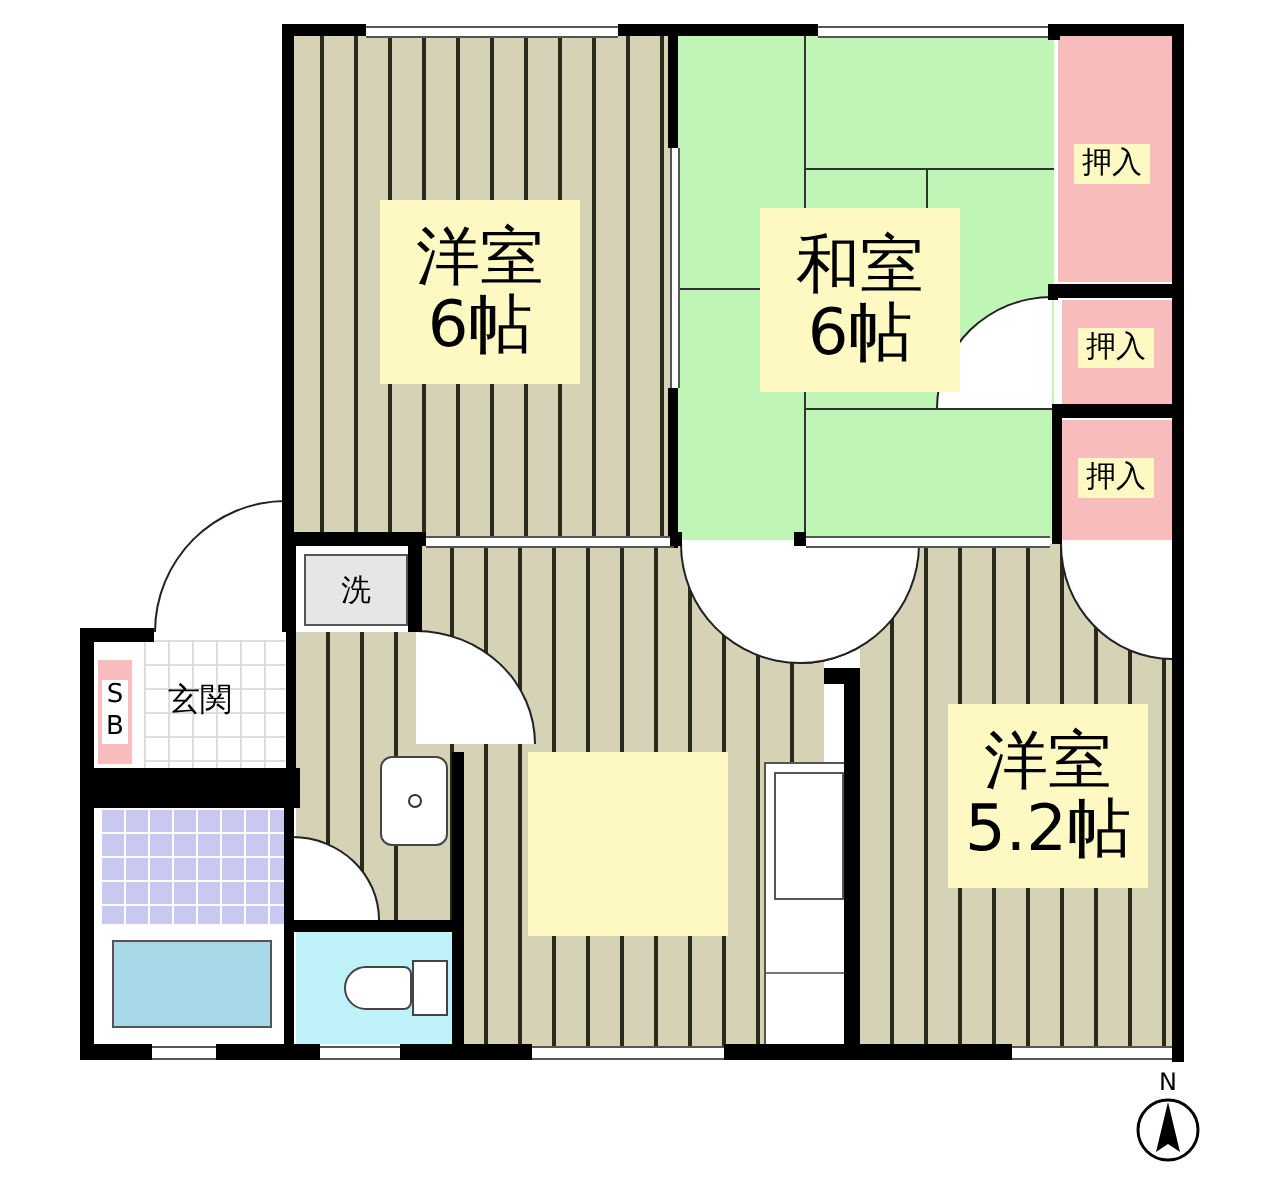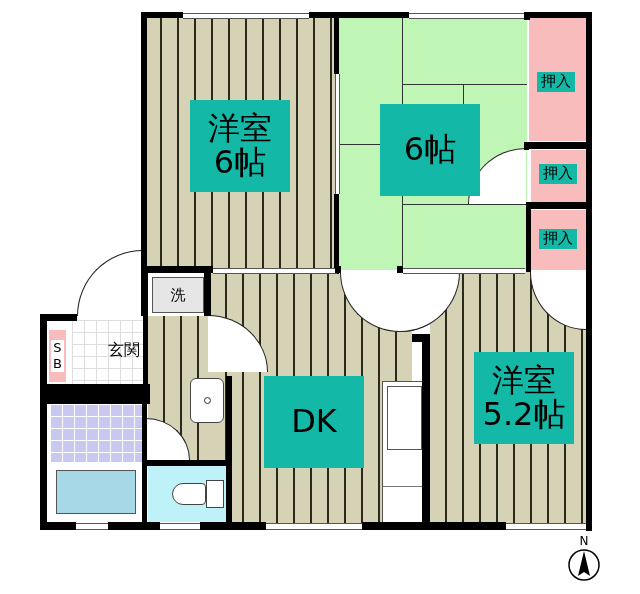--- a/index.html
+++ b/index.html
@@ -2,21 +2,21 @@
 <html><head>
 <meta charset="utf-8">
 <style>
   html,body{margin:0;padding:0;background:#ffffff;}
   body{width:640px;height:594px;position:relative;overflow:hidden;font-family:"DejaVu Sans",sans-serif;}
   .abs{position:absolute;box-sizing:border-box;}
   .wood{background-color:#d6d2b6;background-image:repeating-linear-gradient(90deg,#d6d2b6 0px,#d6d2b6 15px,#2a2a1a 15px,#2a2a1a 17px);}
   .tatami{background:#bff5b5;}
   .closet{background:#f8bcbc;}
   .wall{background:#000;}
-  .label{position:absolute;background:#14b8a6;color:#000;text-align:center;display:flex;align-items:center;justify-content:center;line-height:1.05;}
+  .label{position:absolute;background:#fef9c3;color:#000;text-align:center;display:flex;align-items:center;justify-content:center;line-height:1.05;}
   .big{font-size:32px;}
   .small{font-size:15px;padding:2px 4px;}
   .tatami-line{position:absolute;background:#333;}
   .window{position:absolute;background:#fff;border-top:1px solid #555;border-bottom:1px solid #555;}
 </style>
 </head>
 <body>
 
 <div class="abs wood" style="left:145px;top:16px;width:190px;height:254px;"></div>
 <div class="label big" style="left:190px;top:100px;width:100px;height:92px;flex-direction:column;">
@@ -25,37 +25,37 @@
 </div>
 
 <div class="abs tatami" style="left:337px;top:16px;width:190px;height:254px;"></div>
 <div class="tatami-line" style="left:402px;top:16px;width:1px;height:254px;"></div>
 <div class="tatami-line" style="left:402px;top:84px;width:125px;height:1px;"></div>
 <div class="tatami-line" style="left:337px;top:144px;width:65px;height:1px;"></div>
 <div class="tatami-line" style="left:402px;top:204px;width:125px;height:1px;"></div>
 <div class="tatami-line" style="left:463px;top:84px;width:1px;height:60px;"></div>
 <div class="abs" style="left:468px;top:148px;width:58px;height:56px;background:#fff;border-top-left-radius:58px 56px;border-left:1.5px solid #222;border-top:1.5px solid #222;"></div>
 <div class="label big" style="left:380px;top:104px;width:100px;height:92px;flex-direction:column;">
+  <span>和室</span>
   <span>6帖</span>
 </div>
 
 <div class="abs closet" style="left:529px;top:18px;width:57px;height:123px;"></div>
 <div class="abs closet" style="left:531px;top:150px;width:55px;height:52px;"></div>
 <div class="abs closet" style="left:531px;top:210px;width:55px;height:60px;"></div>
 <div class="label small" style="left:537px;top:72px;">押入</div>
 <div class="label small" style="left:539px;top:164px;">押入</div>
 <div class="label small" style="left:539px;top:229px;">押入</div>
 
 <div class="abs wood" style="left:210px;top:272px;width:202px;height:253px;"></div>
 <div class="abs wood" style="left:148px;top:316px;width:62px;height:145px;"></div>
 <div class="abs" style="left:208px;top:315px;width:60px;height:57px;background:#fff;border-top-right-radius:60px 57px;border-top:1.5px solid #222;border-right:1.5px solid #222;"></div>
 <div class="abs" style="left:340px;top:272px;width:60px;height:60px;background:#fff;border-bottom-left-radius:60px 60px;border-bottom:1.5px solid #222;border-left:1.5px solid #222;"></div>
 <div class="abs" style="left:400px;top:272px;width:60px;height:60px;background:#fff;border-bottom-right-radius:60px 60px;border-bottom:1.5px solid #222;border-right:1.5px solid #222;"></div>
 <div class="label big" style="left:264px;top:376px;width:100px;height:92px;flex-direction:column;">
-  <span>DK</span>
 </div>
 
 <div class="abs" style="left:382px;top:381px;width:44px;height:142px;background:#fff;border:1px solid #555;"></div>
 <div class="abs" style="left:387px;top:386px;width:35px;height:64px;border:1px solid #555;background:#fff;"></div>
 <div class="abs" style="left:383px;top:486px;width:42px;height:1px;background:#777;"></div>
 
 <div class="abs wood" style="left:430px;top:272px;width:157px;height:253px;"></div>
 <div class="abs" style="left:400px;top:272px;width:60px;height:60px;background:#fff;border-bottom-right-radius:60px 60px;border-bottom:1.5px solid #222;border-right:1.5px solid #222;"></div>
 <div class="abs" style="left:530px;top:272px;width:56px;height:58px;background:#fff;border-bottom-left-radius:56px 58px;border-bottom:1.5px solid #222;border-left:1.5px solid #222;"></div>
 <div class="label big" style="left:474px;top:352px;width:100px;height:92px;flex-direction:column;">
@@ -70,21 +70,21 @@
 <div class="abs" style="left:190px;top:378px;width:34px;height:45px;background:#fff;border:1.5px solid #444;border-radius:6px;display:flex;align-items:center;justify-content:center;">
   <span style="width:5px;height:5px;border:1px solid #333;border-radius:50%;"></span>
 </div>
 
 <div class="abs" style="left:72px;top:320px;width:76px;height:66px;background-color:#fff;background-image:linear-gradient(#ddd 1px,transparent 1px),linear-gradient(90deg,#ddd 1px,transparent 1px);background-size:12px 12px;"></div>
 <div class="abs" style="left:49px;top:330px;width:17px;height:52px;background:#f8bcbc;display:flex;flex-direction:column;align-items:center;justify-content:center;font-size:13px;line-height:1.2;">
   <span style="background:#fff;padding:0 2px;">S</span>
   <span style="background:#fff;padding:0 2px;">B</span>
 </div>
 <div class="abs" style="left:77px;top:250px;width:66px;height:66px;background:#fff;border-top-left-radius:66px 66px;border-top:1.5px solid #222;border-left:1.5px solid #222;"></div>
-<div class="label" style="left:84px;top:342px;font-size:16px;background:transparent;margin-left:24px;">玄関</div>
+<div class="label" style="left:84px;top:342px;font-size:16px;background:transparent;">玄関</div>
 
 <div class="abs" style="left:50px;top:404px;width:92px;height:58px;background-color:#c8c8f0;background-image:linear-gradient(#fff 1px,transparent 1px),linear-gradient(90deg,#fff 1px,transparent 1px);background-size:12px 12px;"></div>
 <div class="abs" style="left:50px;top:464px;width:92px;height:56px;background:#fff;padding:6px;">
   <div style="width:100%;height:100%;background:#a6d8e8;border:1px solid #555;box-sizing:border-box;"></div>
 </div>
 <div class="abs" style="left:146px;top:418px;width:44px;height:42px;background:#fff;border-top-right-radius:44px 42px;border-top:1.5px solid #222;border-right:1.5px solid #222;"></div>
 
 <div class="abs" style="left:148px;top:466px;width:78px;height:56px;background:#bff2f8;"></div>
 <div class="abs" style="left:172px;top:483px;width:34px;height:22px;background:#fff;border:1px solid #444;border-radius:11px 4px 4px 11px;"></div>
 <div class="abs" style="left:206px;top:480px;width:18px;height:28px;background:#fff;border:1px solid #444;"></div>

